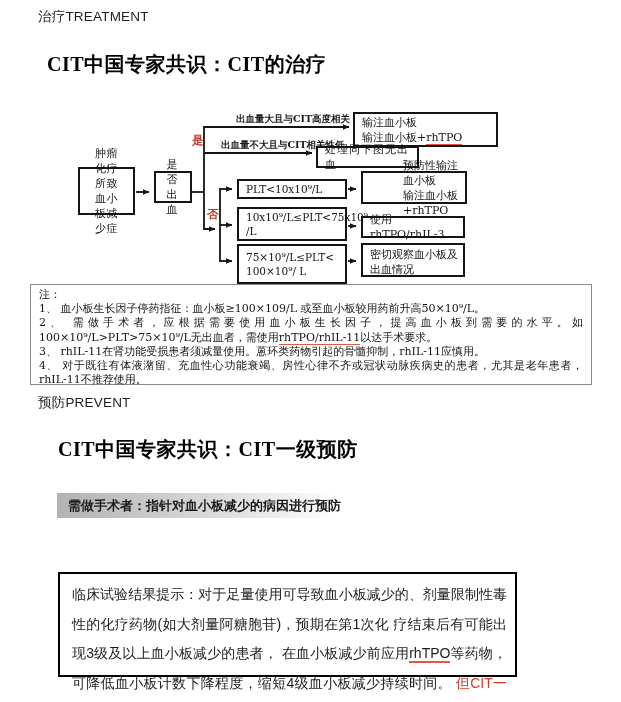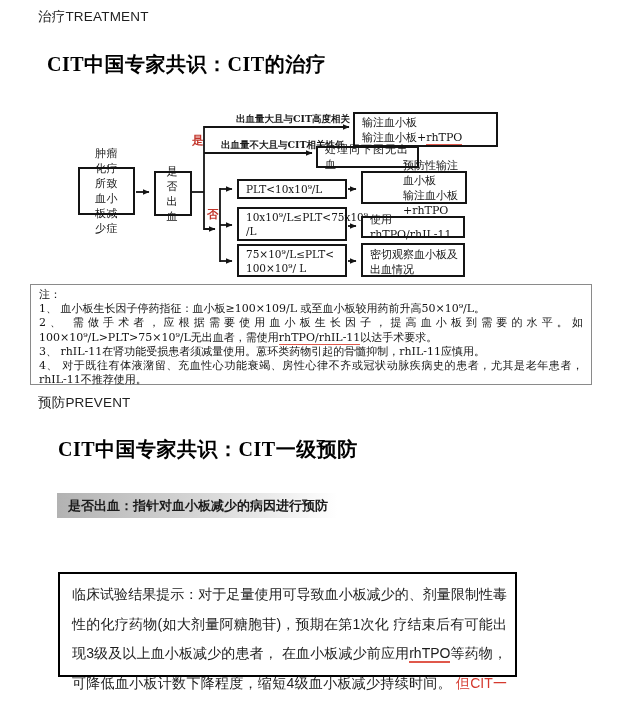--- a/index.html
+++ b/index.html
@@ -81,21 +81,21 @@
       <polyline points="220,261 232,261" marker-end="url(#arr)"></polyline>
       <polyline points="348,189 356,189" marker-end="url(#arr)"></polyline>
       <polyline points="348,226 356,226" marker-end="url(#arr)"></polyline>
       <polyline points="348,261 356,261" marker-end="url(#arr)"></polyline>
     </g>
   </svg>
 
   <div class="fc-box fc-center" style="left:78px;top:167px;width:57px;height:48px;padding:2px 14px;letter-spacing:0.5px;">
     <span>肿瘤化疗所致血小板减少症</span>
   </div>
-  <div class="fc-box fc-center" style="left:154px;top:171px;width:35px;height:45px;padding:2px 17px;letter-spacing:2px;text-align:right;">
+  <div class="fc-box fc-center" style="left:154px;top:171px;width:35px;height:32px;padding:2px 17px;letter-spacing:2px;text-align:right;">
     <span>是否出血</span>
   </div>
 
   <div class="branch-label" style="left:192px;top:133px;">是</div>
   <div class="branch-label" style="left:207px;top:207px;">否</div>
 
   <div class="edge-label" style="left:236px;top:113px;">出血量大且与CIT高度相关</div>
   <div class="edge-label" style="left:221px;top:139px;">出血量不大且与CIT相关性低</div>
 
   <div class="fc-box fc-left" style="left:353px;top:112px;width:145px;height:35px;line-height:15px;">
@@ -107,46 +107,46 @@
     <span>处理同下图无出血</span>
   </div>
 
   <div class="fc-box fc-left fc-plt" style="left:237px;top:179px;width:110px;height:20px;">
     <span>PLT&lt;10x10⁹/L</span>
   </div>
   <div class="fc-box fc-left fc-plt" style="left:237px;top:207px;width:110px;height:34px;">
     <span>10x10⁹/L≤PLT&lt;75x10⁹</span>
     <span>/L</span>
   </div>
-  <div class="fc-box fc-left fc-plt" style="left:237px;top:244px;width:110px;height:33px;">
+  <div class="fc-box fc-left fc-plt" style="left:237px;top:244px;width:110px;height:40px;">
     <span>75×10⁹/L≤PLT&lt;</span>
     <span>100×10⁹/ L</span>
   </div>
 
   <div class="fc-box fc-left" style="left:361px;top:171px;width:106px;height:33px;line-height:15px;padding-left:40px;">
     <span>预防性输注血小板</span>
     <span>输注血小板+rhTPO</span>
   </div>
   <div class="fc-box fc-left" style="left:361px;top:216px;width:104px;height:22px;">
-    <span>使用rhTPO/rhIL-11</span>
+    <span>使用rhTPO/rhIL-3</span>
   </div>
   <div class="fc-box fc-left" style="left:361px;top:243px;width:104px;height:34px;line-height:15px;display:block;padding-top:2px;">
     <span>密切观察血小板及出血情况</span>
   </div>
 
   <div class="notes">
     <div>注：</div>
     <div class="note-item">1、 血小板生长因子停药指征：血小板≥100×109/L 或至血小板较用药前升高50×10⁹/L。</div>
     <div class="note-item"><span>2、 需做手术者，应根据需要使用血小板生长因子，提高血小板到需要的水平。如100×10⁹/L&gt;PLT&gt;75×10⁹/L无出血者，需使用</span><span class="u-red">rhTPO/rhIL-11</span><span>以达手术要求。</span></div>
     <div class="note-item">3、 rhIL-11在肾功能受损患者须减量使用。蒽环类药物引起的骨髓抑制，rhIL-11应慎用。</div>
     <div class="note-item">4、 对于既往有体液潴留、充血性心功能衰竭、房性心律不齐或冠状动脉疾病史的患者，尤其是老年患者，rhIL-11不推荐使用。</div>
   </div>
 
   <div class="abs sec-label" style="left:38px;top:394px;">预防PREVENT</div>
   <div class="abs heading" style="left:58px;top:436px;">CIT中国专家共识：CIT一级预防</div>
 
-  <div class="prevent-bar">是否出血：指针对血小板减少的病因进行预防</div>
+  <div class="prevent-bar">需做手术者：指针对血小板减少的病因进行预防</div>
 
   <div class="clinical">
     <span>临床试验结果提示：对于足量使用可导致血小板减少的、剂量限制性毒性的化疗药物(如大剂量阿糖胞苷)，预期在第1次化 疗结束后有可能出现3级及以上血小板减少的患者， 在血小板减少前应用</span><span class="u-red">rhTPO</span><span>等药物，可降低血小板计数下降程度，缩短4级血小板减少持续时间。</span><span class="red-run">但CIT一级预防的适用人群、时机及最佳给药方式尚未明确。</span>
   </div>
 
 </div>
 
 </body></html>

